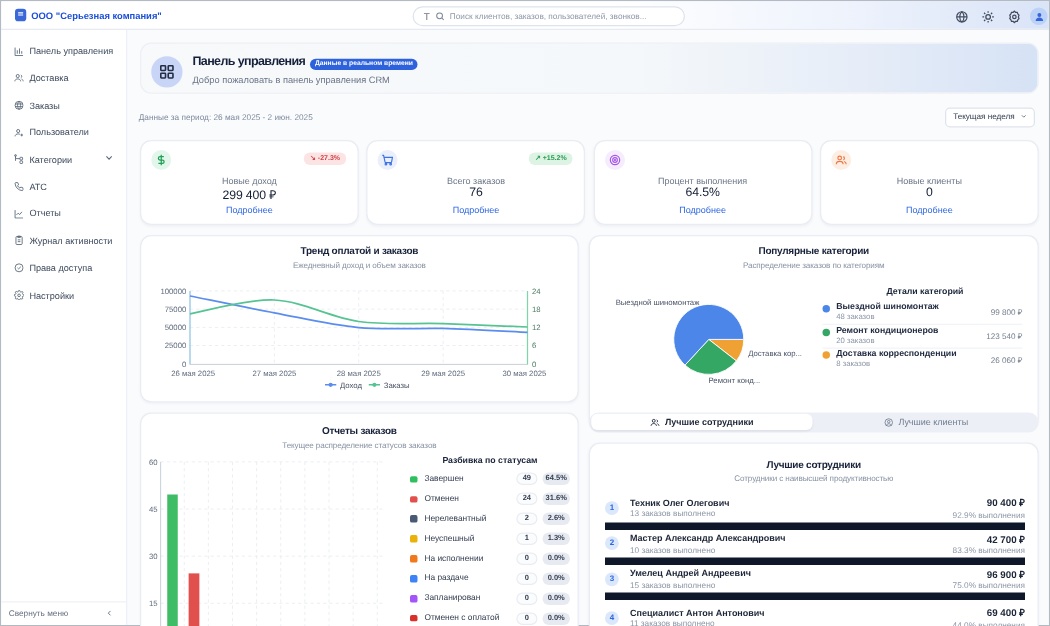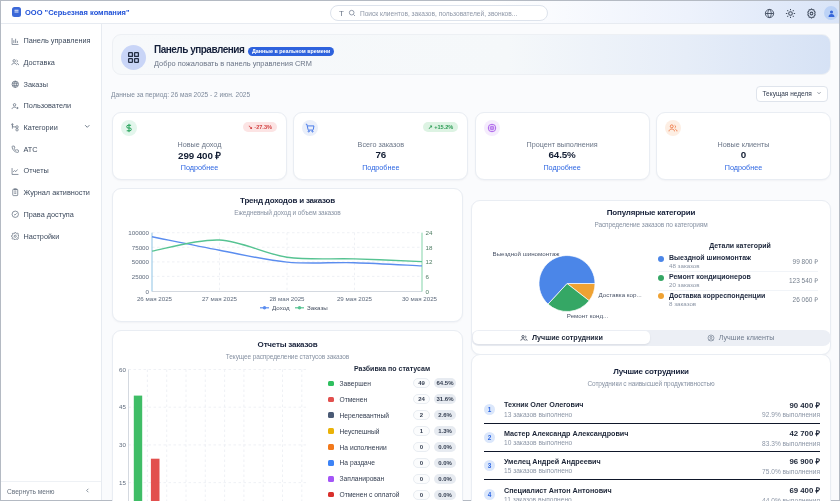--- a/index.html
+++ b/index.html
@@ -32,42 +32,42 @@
 .phead .badge { position:absolute; left:135px; top:12px; height:9px; padding:0 4px; background:#2e62dd; border-radius:5px; color:#fff; font-size:5.4px; line-height:9px; font-weight:bold; }
 .phead .sub { position:absolute; left:41px; top:23.5px; font-size:7.4px; color:#6a7486; }
 .period { position:absolute; left:9px; top:66.5px; font-size:6.6px; color:#7e8a9c; }
 .select { position:absolute; left:654px; top:62px; width:72px; height:15.5px; background:#fff; border:1px solid #dfe4ec; border-radius:4px; font-size:6.5px; color:#2f3a4d; display:flex; align-items:center; padding:0 5.5px; white-space:nowrap; }
 .select .ch { margin-left:auto; color:#55606f; }
 
 .stat { position:absolute; top:88px; height:68px; width:175px; }
 .stat .ic { position:absolute; left:8px; top:7px; width:16px; height:16px; border-radius:50%; display:flex; align-items:center; justify-content:center; }
 .stat .bdg { position:absolute; right:9px; top:9px; height:10px; border-radius:5px; font-size:5.6px; font-weight:bold; line-height:10px; padding:0 5px; }
 .stat .lbl { position:absolute; left:0; top:27px; width:100%; text-align:center; font-size:7.2px; color:#6a7587; }
-.stat .val { position:absolute; left:0; top:35.5px; width:100%; text-align:center; font-size:9.8px; font-weight:bold; color:#121d33; letter-spacing:-0.1px; }
+.stat .val { position:absolute; left:0; top:35.5px; width:100%; text-align:center; font-size:9.8px; font-weight:normal; color:#121d33; letter-spacing:-0.1px; }
 .stat .lnk { position:absolute; left:0; top:49.5px; width:100%; text-align:center; font-size:7.2px; color:#2d66e2; }
 .ctitle { width:100%; text-align:center; font-size:8px; letter-spacing:-0.2px; font-weight:bold; color:#17213a; position:absolute; }
 .csub { width:100%; text-align:center; font-size:6.5px; letter-spacing:-0.1px; color:#8792a3; position:absolute; }
 
 .prow { display:flex; align-items:flex-start; padding:1.2px 0 1.4px; border-bottom:1px solid #f1f4f8; }
 .pdot { width:6px; height:6px; border-radius:50%; flex:none; margin-top:1.5px; margin-right:5px; }
 .pn { font-size:7px; font-weight:bold; color:#222c42; line-height:1.1; }
 .ps { font-size:6.2px; color:#8c96a6; margin-top:0.6px; }
 .pa { margin-left:auto; font-size:6.5px; color:#77818f; padding-top:3.2px; }
 
 .srow { display:flex; align-items:center; height:15.9px; }
 .ssq { width:5.5px; height:5.5px; border-radius:1.5px; flex:none; margin-right:6px; }
 .sname { font-size:6.7px; color:#323c4f; }
 .spill { margin-left:auto; background:#fbfcfd; border:1px solid #e9edf2; border-radius:5px; font-size:6px; font-weight:bold; color:#333d50; min-width:17px; text-align:center; padding:1px 0; }
 .spill2 { margin-left:4px; background:#e7ebf1; border-radius:5px; font-size:6px; font-weight:bold; color:#333d50; min-width:22px; text-align:center; padding:2px 0; }
 
 .tabs { background:#eceff5; border-radius:8px; display:flex; padding:1.8px; gap:2px; }
 .tab { flex:1; display:flex; align-items:center; justify-content:center; gap:4px; font-size:7.2px; color:#717d8f; border-radius:5px; }
 .tab.active { background:#fff; color:#1c2537; font-weight:bold; box-shadow:0 1px 2px rgba(15,23,42,0.08); }
 
-.erow { display:flex; align-items:center; height:28.3px; border-bottom:1px solid #0f172a; }
+.erow { display:flex; align-items:center; height:28.3px; border-bottom:6px solid #0f172a; }
 .erow:last-child { border-bottom:none; }
 .enum { width:11px; height:11px; border-radius:50%; background:#dbe7fb; color:#2d66e2; font-size:6.4px; font-weight:bold; display:flex; align-items:center; justify-content:center; flex:none; margin-right:9px; }
 .en { font-size:7.2px; font-weight:bold; color:#1c2537; }
 .es { font-size:6.6px; color:#8c96a6; margin-top:1.5px; }
 .eval { margin-left:auto; text-align:right; }
 .ev { font-size:7.8px; font-weight:bold; color:#1c2537; }
 .ep { font-size:6.6px; color:#8c96a6; margin-top:1.5px; }
 </style>
 </head>
 <body>
@@ -262,21 +262,21 @@
             <path d="M2.5 20c0-3.5 3-5.5 6.5-5.5s6.5 2 6.5 5.5"></path>
             <path d="M16 5.5a3.5 3.5 0 010 6.4M17.5 14.9c2.3.8 4 2.6 4 5.1"></path>
           </svg>
         </div>
       <div class="lbl">Новые клиенты</div>
       <div class="val">0</div>
       <div class="lnk">Подробнее</div>
     </div>
 
     <div class="card" id="lineCard" style="left:10px; top:164px; width:351px; height:133.5px;">
-      <div class="ctitle" style="top:7px;">Тренд доходов и заказов</div>
+      <div class="ctitle" style="top:7px;">Тренд оплатой и заказов</div>
       <div class="csub" style="top:19.5px;">Ежедневный доход и объем заказов</div>
       <svg width="351" height="101" viewBox="0 0 351 101" style="position:absolute;left:0;top:32px;" font-family="Liberation Sans, sans-serif">
         <g stroke="#e8ebf0" stroke-width="0.7" stroke-dasharray="2.5 2.5">
           <line x1="39" y1="11.7" x2="309" y2="11.7"></line>
             <line x1="39" y1="26.3" x2="309" y2="26.3"></line>
             <line x1="39" y1="40.9" x2="309" y2="40.9"></line>
             <line x1="39" y1="55.4" x2="309" y2="55.4"></line>
           <line x1="106.5" y1="11.7" x2="106.5" y2="70.5"></line>
             <line x1="174" y1="11.7" x2="174" y2="70.5"></line>
             <line x1="241.5" y1="11.7" x2="241.5" y2="70.5"></line>
@@ -310,21 +310,21 @@
         <g font-size="6.2" fill="#454f60">
           <line x1="147" y1="86.8" x2="156" y2="86.8" stroke="#5b8def" stroke-width="1.2"></line>
             <circle cx="151.5" cy="86.8" r="1.7" fill="#5b8def"></circle>
           <text x="159" y="89.2">Доход</text>
           <line x1="182" y1="86.8" x2="191" y2="86.8" stroke="#56c392" stroke-width="1.2"></line>
             <circle cx="186.5" cy="86.8" r="1.7" fill="#56c392"></circle>
           <text x="194" y="89.2">Заказы</text>
         </g>
       </svg>
     </div>
-    <div class="card" id="pieCard" style="left:369px; top:176px; width:360px; height:155px;">
+    <div class="card" id="pieCard" style="left:369px; top:164px; width:360px; height:155px;">
       <div class="ctitle" style="top:7px;">Популярные категории</div>
       <div class="csub" style="top:19.5px;">Распределение заказов по категориям</div>
       <svg width="360" height="101" viewBox="0 0 360 101" style="position:absolute;left:0;top:32px;" font-family="Liberation Sans, sans-serif">
         <g transform="translate(0,-32)">
           <path d="M 95 82.5 L 123.0 82.5 A 28 28 0 0 1 117.1 99.7 Z" fill="#efa233" stroke="#fff" stroke-width="0.7"></path>
           <path d="M 95 82.5 L 117.1 99.7 A 28 28 0 0 1 76.0 103.1 Z" fill="#35a765" stroke="#fff" stroke-width="0.7"></path>
           <path d="M 95 82.5 L 76.0 103.1 A 28 28 0 1 1 123.0 82.5 Z" fill="#4b86e8" stroke="#fff" stroke-width="0.7"></path>
         </g>
         <g font-size="6.2" fill="#4a5468">
           <text x="54" y="22.7" text-anchor="middle">Выездной шиномонтаж</text>

